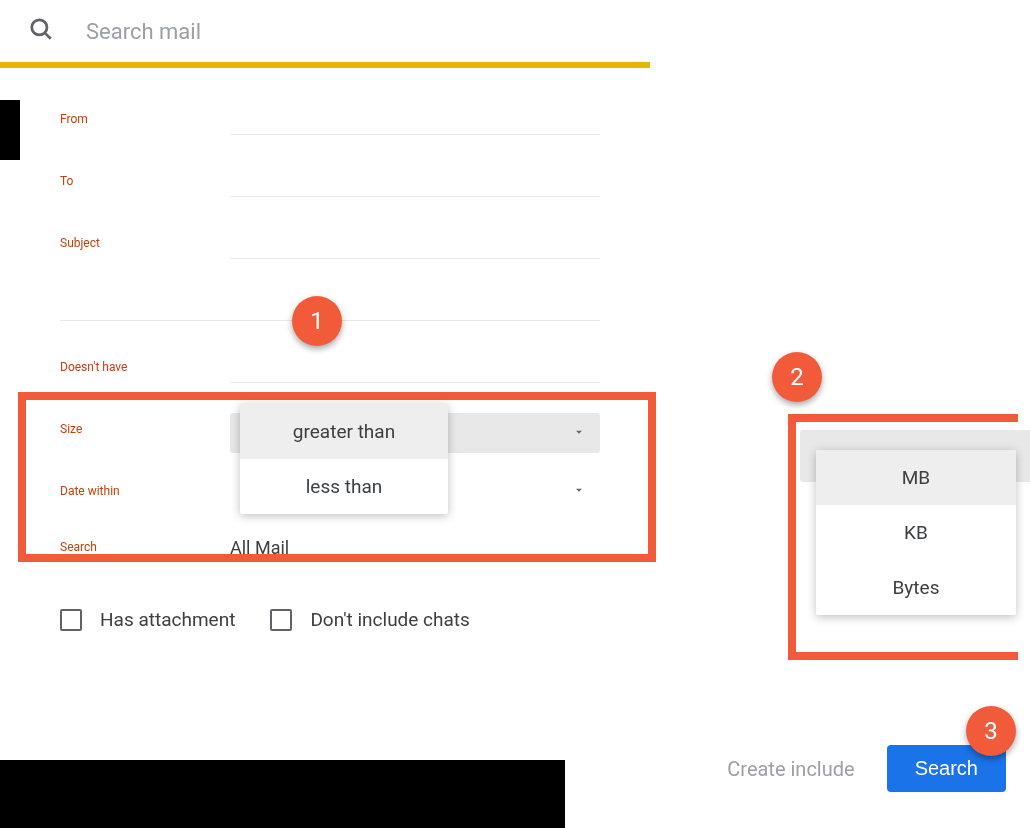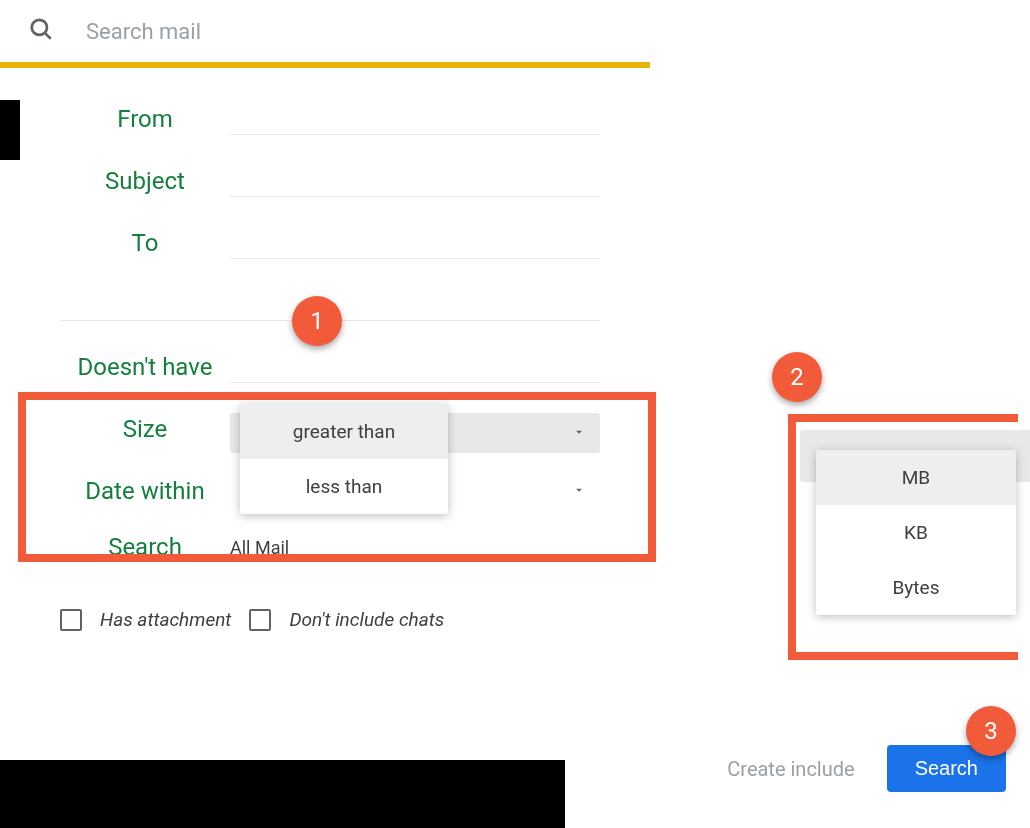--- a/index.html
+++ b/index.html
@@ -32,24 +32,23 @@
       width: 640px;
       position: relative;
     }
     .field-row {
       display: flex;
       align-items: center;
       min-height: 62px;
     }
     .field-label {
       width: 170px;
-      font-size: 24px;
-      color: #15803d;
+      font-size: 12px;
+      color: #c2410c;
       flex-shrink: 0;
-      text-align: center;
     }
     .field-input-area {
       flex: 1;
       border-bottom: 1px solid #e8e8e8;
       height: 32px;
       position: relative;
     }
     .allmail {
       font-size: 18px;
       color: #3c4043;
@@ -63,23 +62,22 @@
       align-items: center;
       justify-content: flex-end;
       padding: 0 14px;
       color: #5f6368;
     }
     .caret {
       color: #5f6368;
     }
     .checkbox-row {
       display: flex;
-      gap: 18px;
+      gap: 35px;
       margin-top: 36px;
-      font-style: italic;
     }
     .cb-wrap {
       display: flex;
       align-items: center;
       gap: 18px;
     }
     .cb-box {
       width: 22px;
       height: 22px;
       border: 2.5px solid #5f6368;
@@ -203,25 +201,25 @@
   </span>
   <span class="search-placeholder">Search mail</span>
 </div>
 
 <div class="filter-panel">
   <div class="field-row">
     <div class="field-label">From</div>
     <div class="field-input-area"></div>
   </div>
   <div class="field-row">
+    <div class="field-label">To</div>
+    <div class="field-input-area"></div>
+  </div>
+  <div class="field-row">
     <div class="field-label">Subject</div>
-    <div class="field-input-area"></div>
-  </div>
-  <div class="field-row">
-    <div class="field-label">To</div>
     <div class="field-input-area"></div>
   </div>
   <div class="field-row">
     <div class="field-input-area"></div>
   </div>
   <div class="field-row">
     <div class="field-label">Doesn't have</div>
     <div class="field-input-area"></div>
   </div>
   <div class="field-row">

